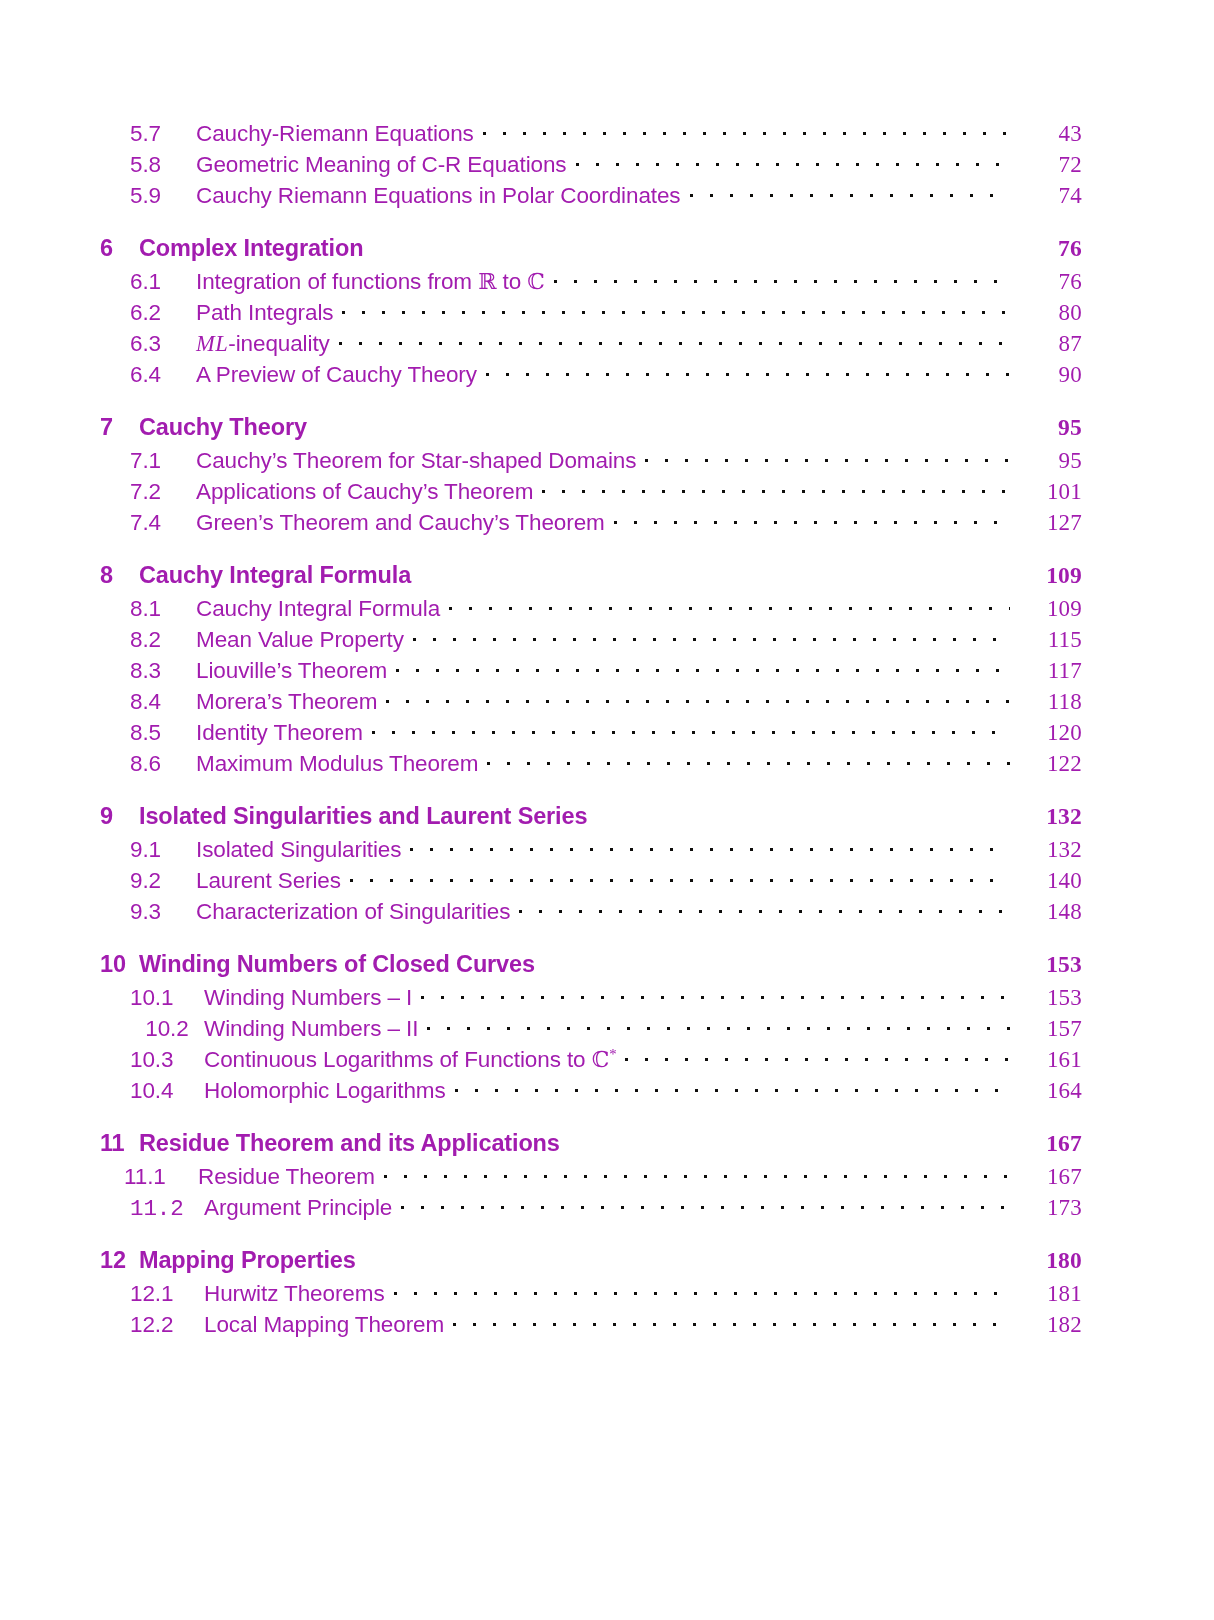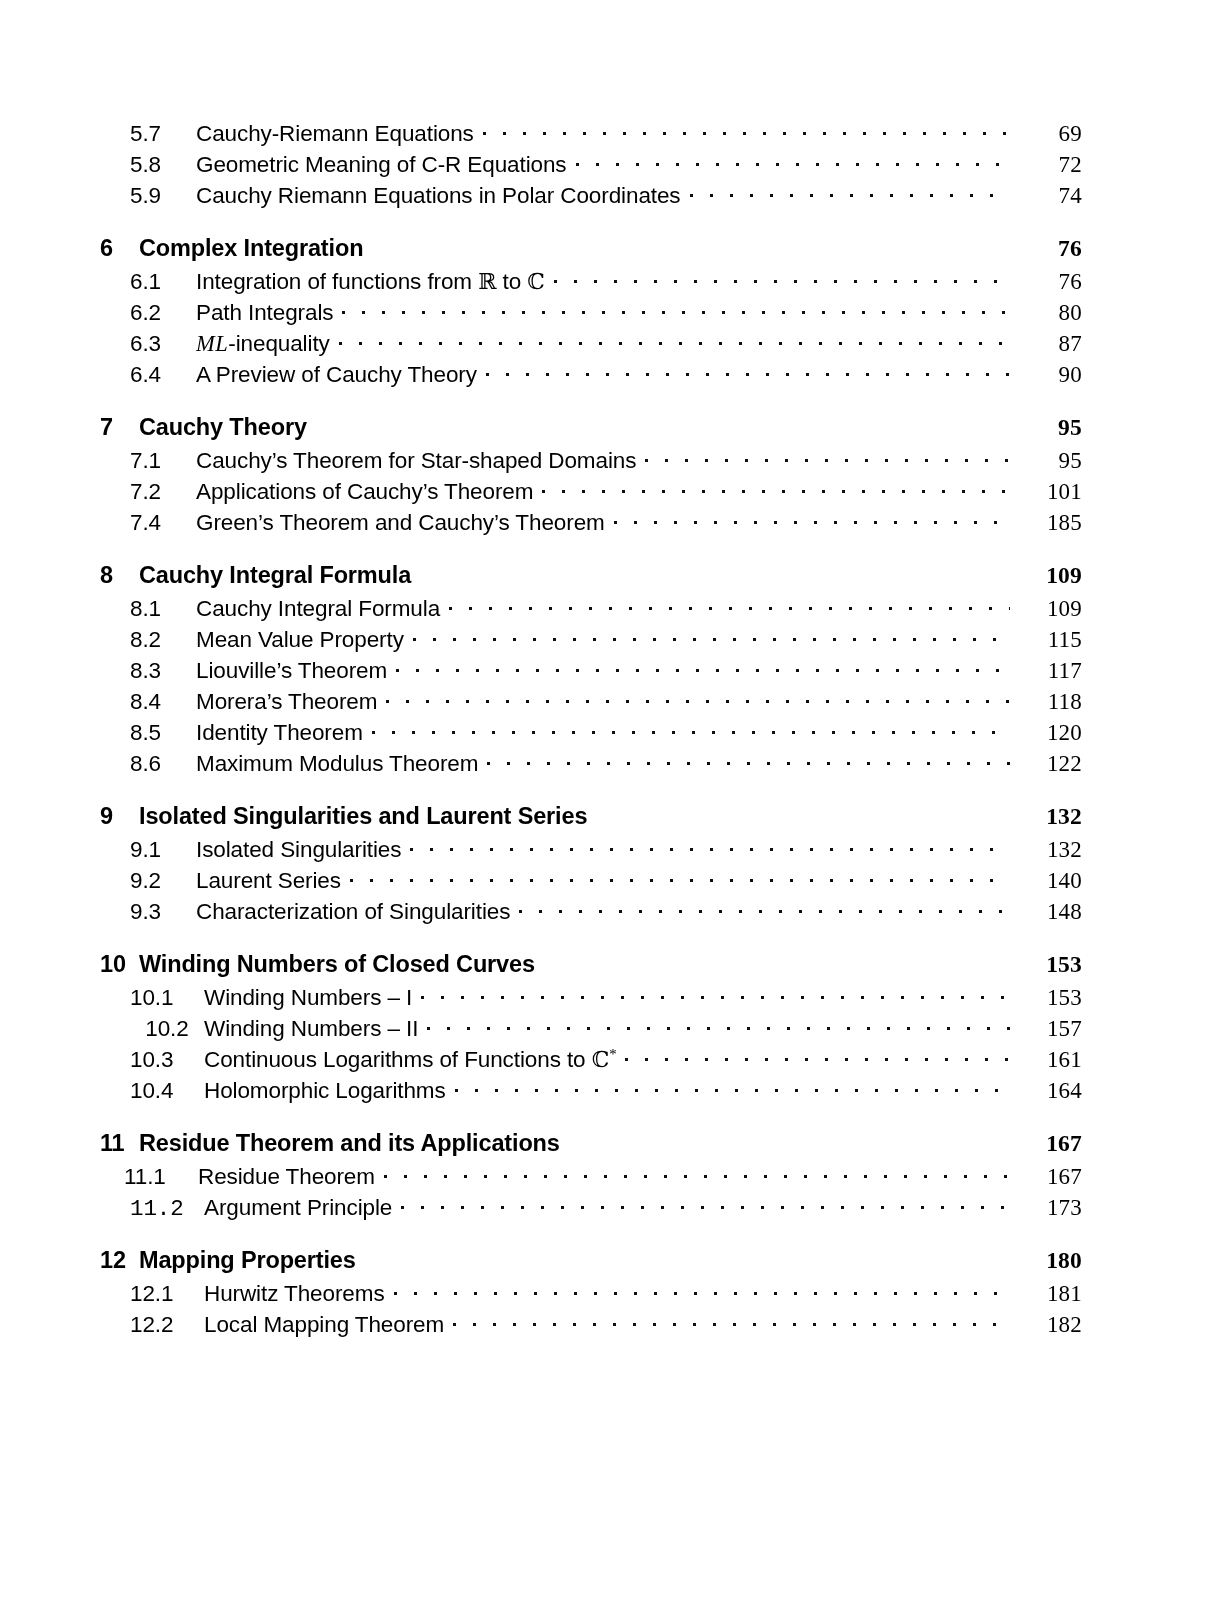--- a/index.html
+++ b/index.html
@@ -10,21 +10,21 @@
   }
 
   #page {
     position: relative;
     width: 1214px;
     height: 1620px;
     background: #ffffff;
     margin: 0 auto;
     overflow: hidden;
     font-family: "Liberation Sans", "DejaVu Sans", sans-serif;
-    color: #000000;
+    color: #a21caf;
     -webkit-font-smoothing: antialiased;
   }
 
   #toc {
     position: absolute;
     left: 100px;
     top: 118px;
     width: 982px;
   }
 
@@ -137,21 +137,21 @@
 </style>
 </head>
 <body>
 
 <div id="page">
   <div id="toc">
       <div class="row section">
         <span class="num">5.7</span>
         <span class="title">Cauchy-Riemann Equations</span>
         <span class="leader"></span>
-        <span class="pageno">69</span>
+        <span class="pageno">43</span>
       </div>
       <div class="row section">
         <span class="num">5.8</span>
         <span class="title">Geometric Meaning of C-R Equations</span>
         <span class="leader"></span>
         <span class="pageno">72</span>
       </div>
       <div class="row section">
         <span class="num">5.9</span>
         <span class="title">Cauchy Riemann Equations in Polar Coordinates</span>
@@ -203,21 +203,21 @@
       <div class="row section">
         <span class="num">7.2</span>
         <span class="title">Applications of Cauchy’s Theorem</span>
         <span class="leader"></span>
         <span class="pageno">101</span>
       </div>
       <div class="row section">
         <span class="num">7.4</span>
         <span class="title">Green’s Theorem and Cauchy’s Theorem</span>
         <span class="leader"></span>
-        <span class="pageno">185</span>
+        <span class="pageno">127</span>
       </div>
       <div class="row chapter group">
         <span class="num">8</span>
         <span class="title">Cauchy Integral Formula</span>
         <span class="leader"></span>
         <span class="pageno">109</span>
       </div>
       <div class="row section">
         <span class="num">8.1</span>
         <span class="title">Cauchy Integral Formula</span>

